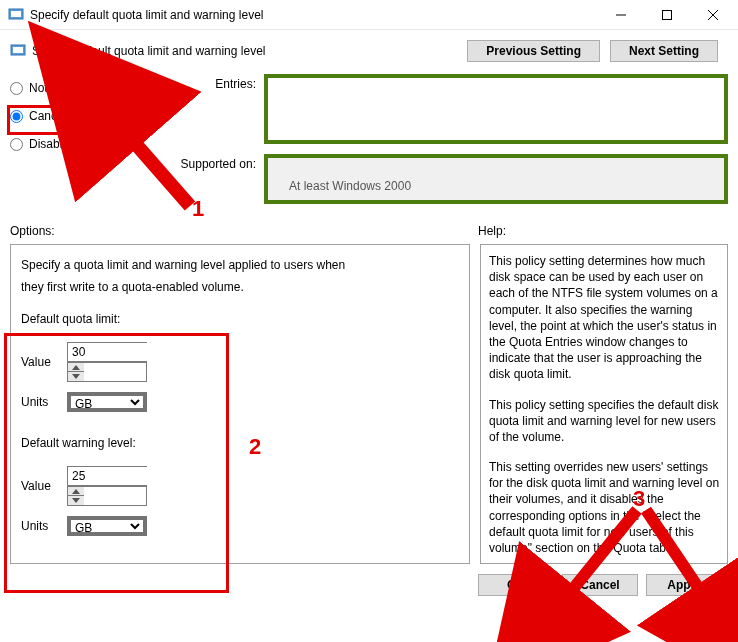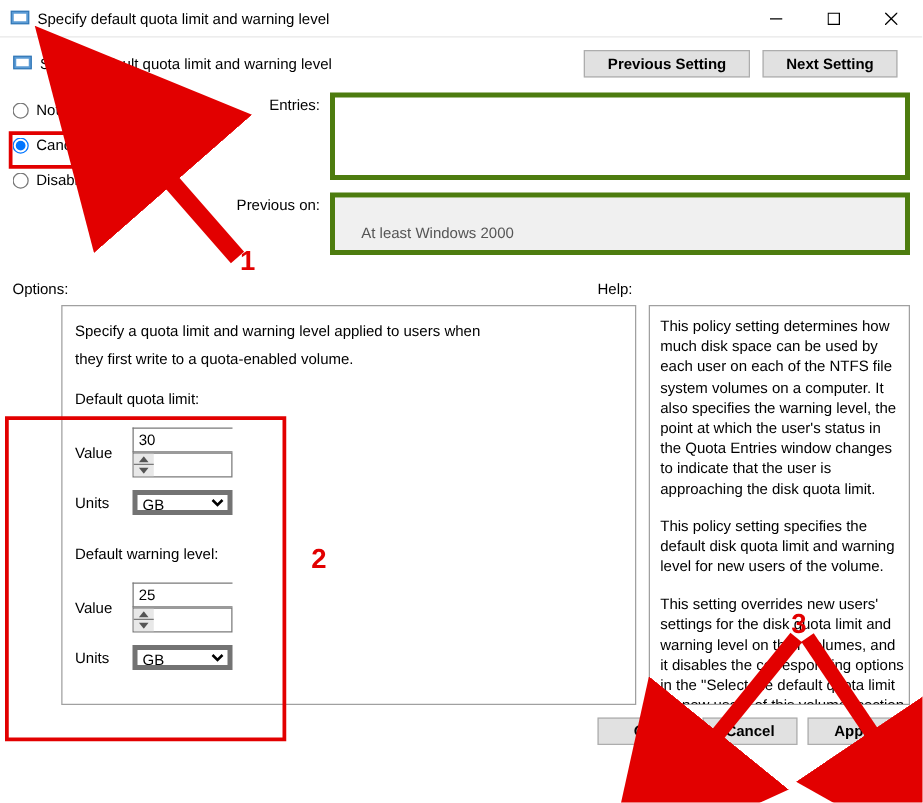--- a/index.html
+++ b/index.html
@@ -20,21 +20,21 @@
 .radio-item { display: flex; align-items: center; height: 28px; gap: 6px; }
 .radio-item input { margin: 0; }
 .meta-col { flex: 1; }
 .meta-row { display: flex; margin-bottom: 10px; }
 .meta-label { width: 92px; text-align: right; padding-right: 8px; padding-top: 3px; }
 .textarea { flex: 1; border: 4px solid #4d7c0f; background: #fff; resize: none; overflow-y: scroll; padding: 21px; }
 .comment-box { height: 70px; }
 .supported-box { height: 36px; background: #f0f0f0; color:#555; }
 .mid-labels { display: flex; padding: 10px 10px 6px 10px; }
 .mid-labels .l { width: 468px; }
-.panels { display: flex; padding: 0 10px; gap: 10px; height: 320px; margin-left: 39px; }
+.panels { display: flex; padding: 0 10px; gap: 10px; height: 320px; }
 .options-panel { width: 460px; border: 1px solid #a0a0a0; padding: 10px; display: flex; flex-direction: column; gap: 14px; }
 .opt-desc { line-height: 1.8; }
 .fieldset { }
 .fieldset .legend { margin-bottom: 16px; }
 .frow { display: flex; align-items: center; gap: 8px; margin-bottom: 10px; }
 .frow label { width: 38px; }
 .spinner { display: flex; flex-direction: column; }
 .spinner input { width: 80px; height: 20px; border: 1px solid #7a7a7a; border-right: none; padding: 0 4px; }
 .spin-btns { display: flex; flex-direction: column; border: 1px solid #7a7a7a; }
 .spin-btns div { width: 16px; height: 9px; background: #e8e8e8; display: flex; align-items: center; justify-content: center; line-height: 0; }
@@ -110,21 +110,21 @@
       <input type="radio" name="st" style="">
       <span>Disabled</span>
     </div>
   </div>
   <div class="meta-col">
     <div class="meta-row">
       <div class="meta-label">Entries:</div>
       <textarea class="textarea comment-box" style=""></textarea>
     </div>
     <div class="meta-row">
-      <div class="meta-label">Previous on:</div>
+      <div class="meta-label">Supported on:</div>
       <textarea class="textarea supported-box" readonly="" style="">At least Windows 2000</textarea>
     </div>
   </div>
 </div>
 
 <div class="mid-labels">
   <div class="l">Options:</div>
   <div>Help:</div>
 </div>
 

